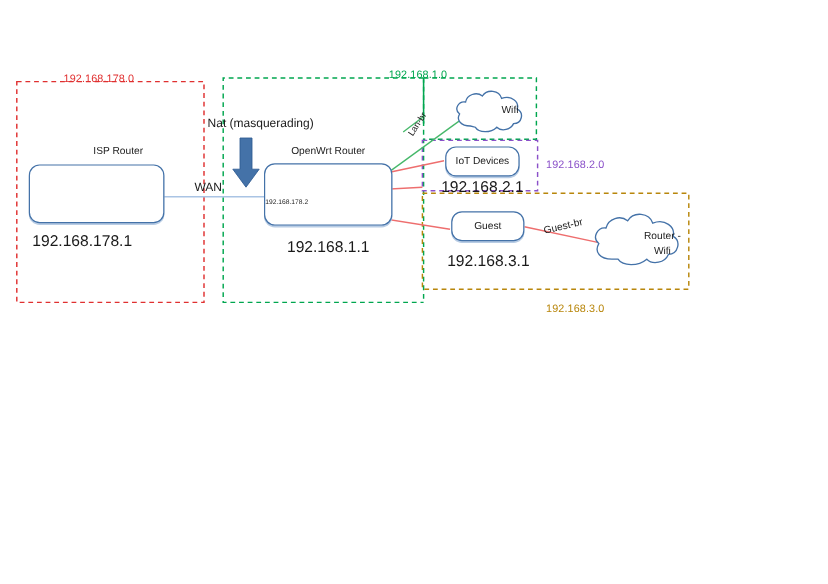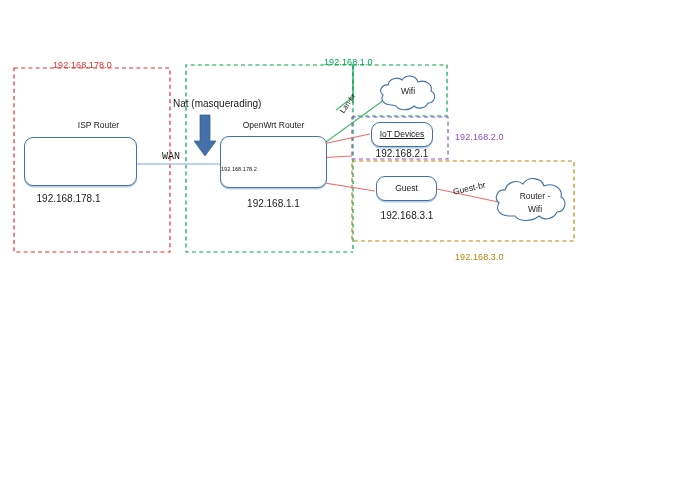--- a/index.html
+++ b/index.html
@@ -54,21 +54,21 @@
   .txt.center {
     text-align: center;
   }
   .txt.tiny {
     font-size: 5.6px;
   }
   .txt.node-title {
     font-size: 8.5px;
   }
   .txt.ip {
-    font-size: 10px;
+    font-size: 13px;
   }
   .rot {
     position: absolute;
     font-size: 7.5px;
     color: #1a1a1a;
     white-space: nowrap;
     transform: rotate(-57deg);
     transform-origin: left top;
     font-family: "Liberation Sans", sans-serif;
   }
@@ -82,20 +82,21 @@
     font-family: "Liberation Sans", sans-serif;
   }
   .cloud-label {
     position: absolute;
     font-size: 8.5px;
     color: #1a1a1a;
     text-align: center;
     line-height: 11px;
     font-family: "Liberation Sans", sans-serif;
     white-space: nowrap;
+    padding-left: 17px;
   }
 </style>
 </head>
 <body>
 
 <div id="canvas">
 
   <svg id="svg-layer" viewBox="0 0 690 487" xmlns="http://www.w3.org/2000/svg">
 
     <rect x="14" y="68" width="156" height="184" fill="none" stroke="#e03030" stroke-width="1.2" stroke-dasharray="4,3.2"></rect>
@@ -164,33 +165,33 @@
   <div class="node-box shadowed" style="left:24px; top:137px; width:113px; height:49px;"></div>
   <div class="txt node-title center" style="left:42px; top:120px; width:113px;">ISP Router</div>
   <div class="txt ip center" style="left:7px; top:193px; width:123px;">192.168.178.1</div>
 
   <div class="node-box shadowed" style="left:220px; top:136px; width:107px; height:52px;"></div>
   <div class="txt node-title center" style="left:220px; top:120px; width:107px;">OpenWrt Router</div>
   <div class="txt tiny" style="left:221px; top:166px;">192.168.178.2</div>
   <div class="txt ip center" style="left:220px; top:198px; width:107px;">192.168.1.1</div>
 
   <div class="node-box shadowed" style="left:371px; top:122px; width:62px; height:25px;"></div>
-  <div class="txt node-title center" style="left:371px; top:129px; width:62px;text-decoration:underline;">IoT Devices</div>
+  <div class="txt node-title center" style="left:371px; top:129px; width:62px;">IoT Devices</div>
   <div class="txt ip center" style="left:362px; top:148px; width:80px;">192.168.2.1</div>
 
   <div class="node-box shadowed" style="left:376px; top:176px; width:61px; height:25px;"></div>
   <div class="txt node-title center" style="left:376px; top:183px; width:61px;">Guest</div>
   <div class="txt ip center" style="left:367px; top:210px; width:80px;">192.168.3.1</div>
 
   <div class="cloud-label" style="left:382px; top:86px; width:52px;">Wifi</div>
 
   <div class="cloud-label" style="left:504px; top:191px; width:62px;">Router -</div>
   <div class="cloud-label" style="left:504px; top:204px; width:62px;">Wifi</div>
 
-  <div class="txt" style="left:162px; top:151px;font-family:Liberation Mono, monospace;">WAN</div>
+  <div class="txt" style="left:162px; top:151px;">WAN</div>
 
   <div class="txt" style="left:173px; top:98px;">Nat (masquerading)</div>
 
   <div class="rot" style="left:338px; top:110px;">Lan-br</div>
 
   <div class="rot-slight" style="left:452px; top:187px;">Guest-br</div>
 
 </div>
 
 </body></html>

